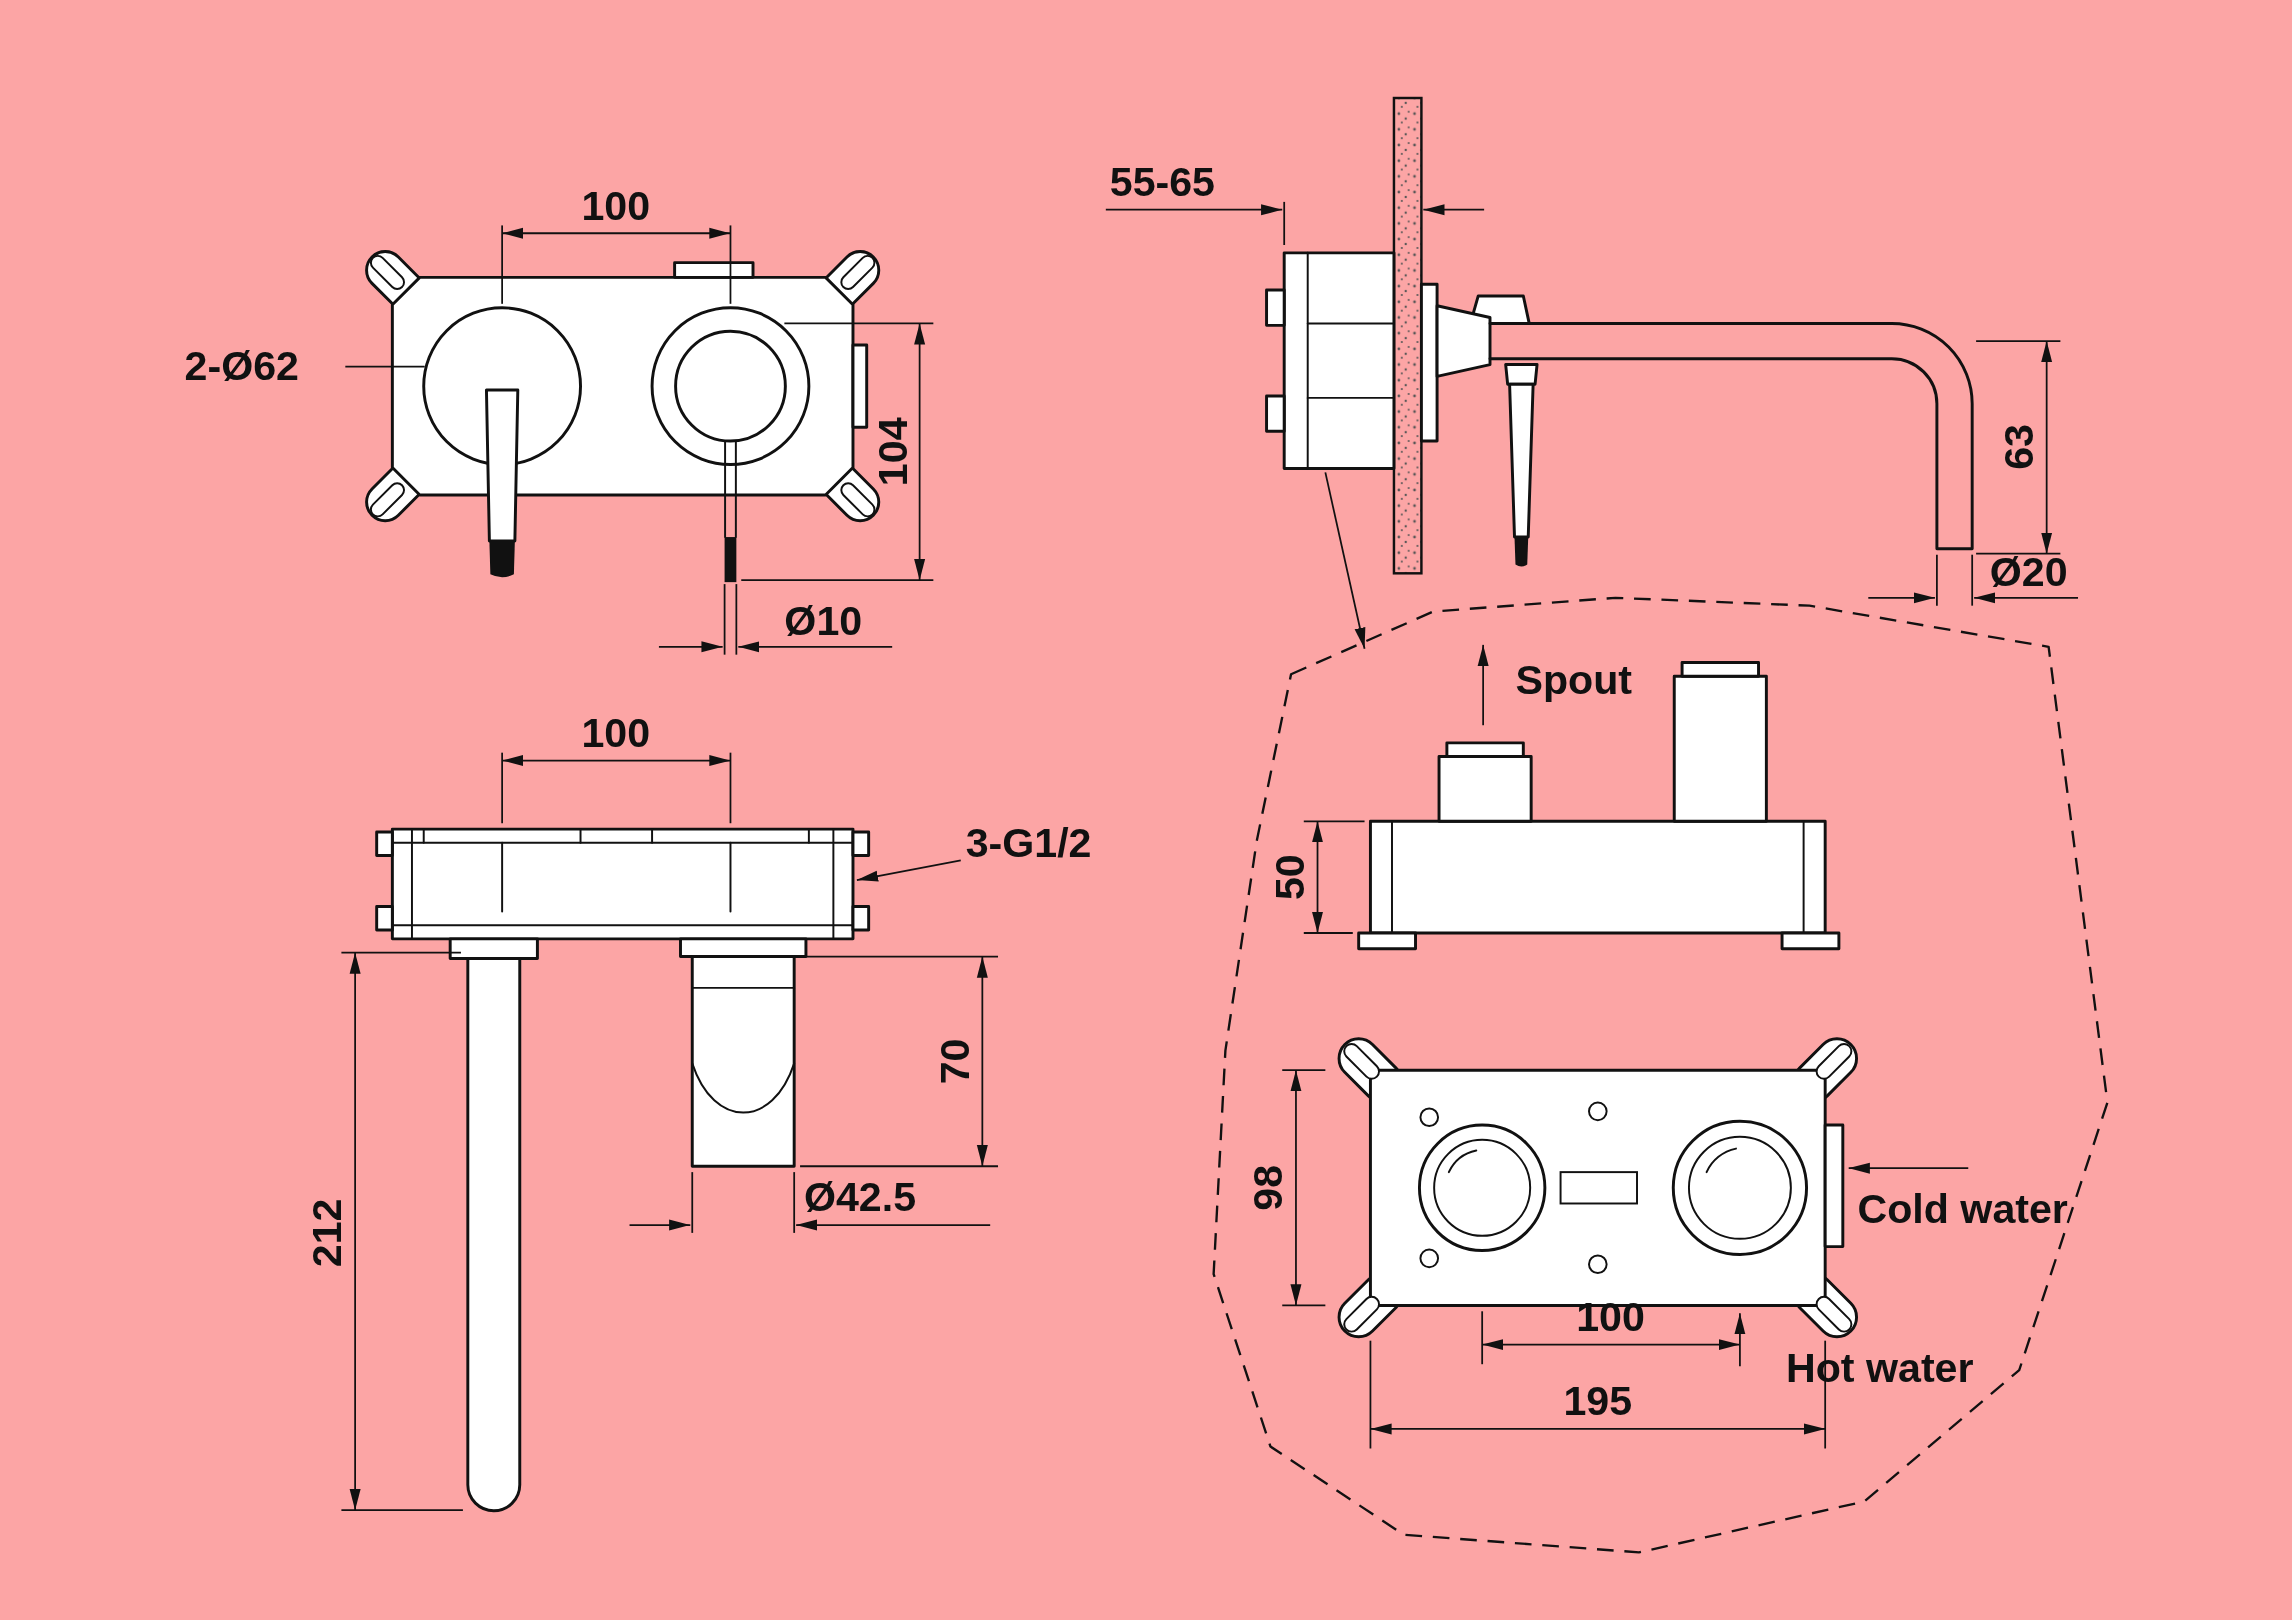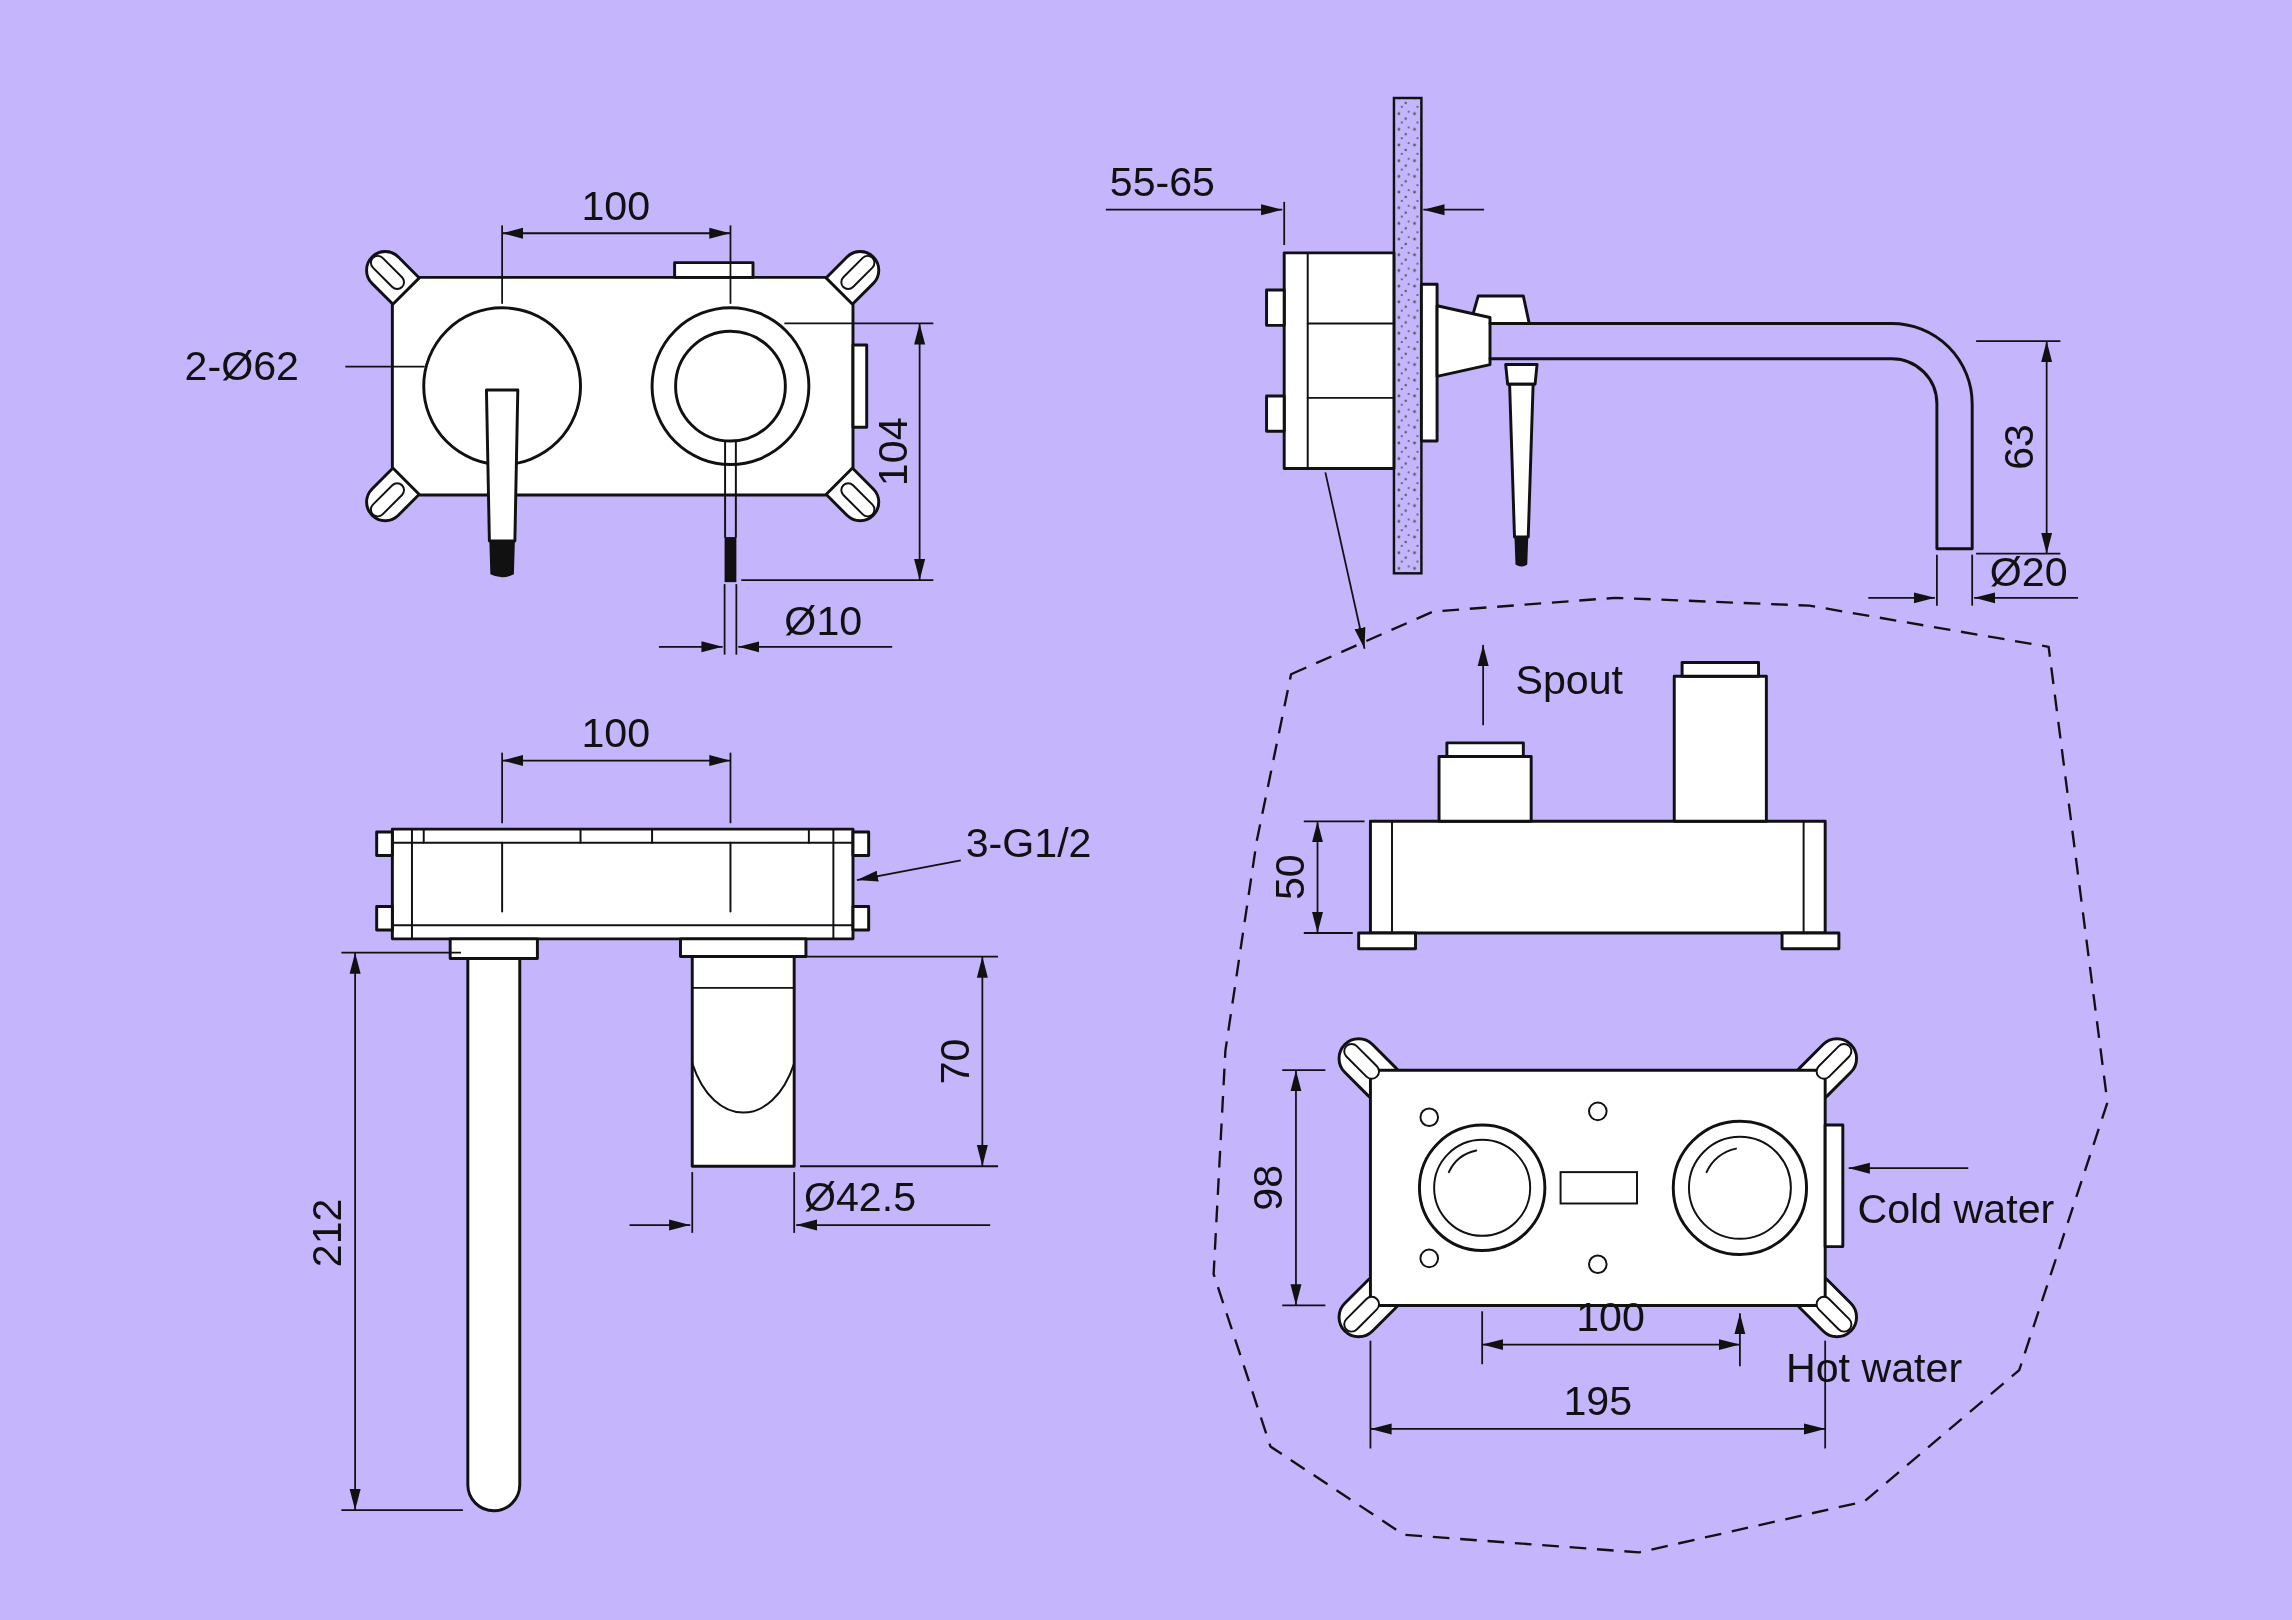--- a/index.html
+++ b/index.html
@@ -1,17 +1,17 @@
 <!DOCTYPE html>
 <html><head>
 <meta charset="utf-8">
 <style>
   html,body{margin:0;padding:0;background:#ffffff;}
   body{width:2293px;height:1620px;overflow:hidden;}
-  .stage{position:relative;width:2293px;height:1620px;background:#c4b5fd;}
+  .stage{position:relative;width:2293px;height:1620px;background:#fca5a5;font-weight:bold;}
   svg{display:block;}
   .ol  {fill:none;stroke:#111;stroke-width:3;stroke-linejoin:round;stroke-linecap:round;}
   .olf {fill:#ffffff;stroke:#111;stroke-width:3;stroke-linejoin:round;}
   .thin{fill:none;stroke:#111;stroke-width:2;stroke-linejoin:round;stroke-linecap:round;}
   .slot{fill:#ffffff;stroke:#111;stroke-width:2;}
   .dim {fill:none;stroke:#111;stroke-width:1.8;stroke-linecap:butt;}
   .dash{fill:none;stroke:#111;stroke-width:2.4;stroke-dasharray:17 11;stroke-linejoin:round;}
   .blk {fill:#111;stroke:none;}
   text.t{font-family:"Liberation Sans","DejaVu Sans",sans-serif;font-size:42px;fill:#111;}
 </style>

